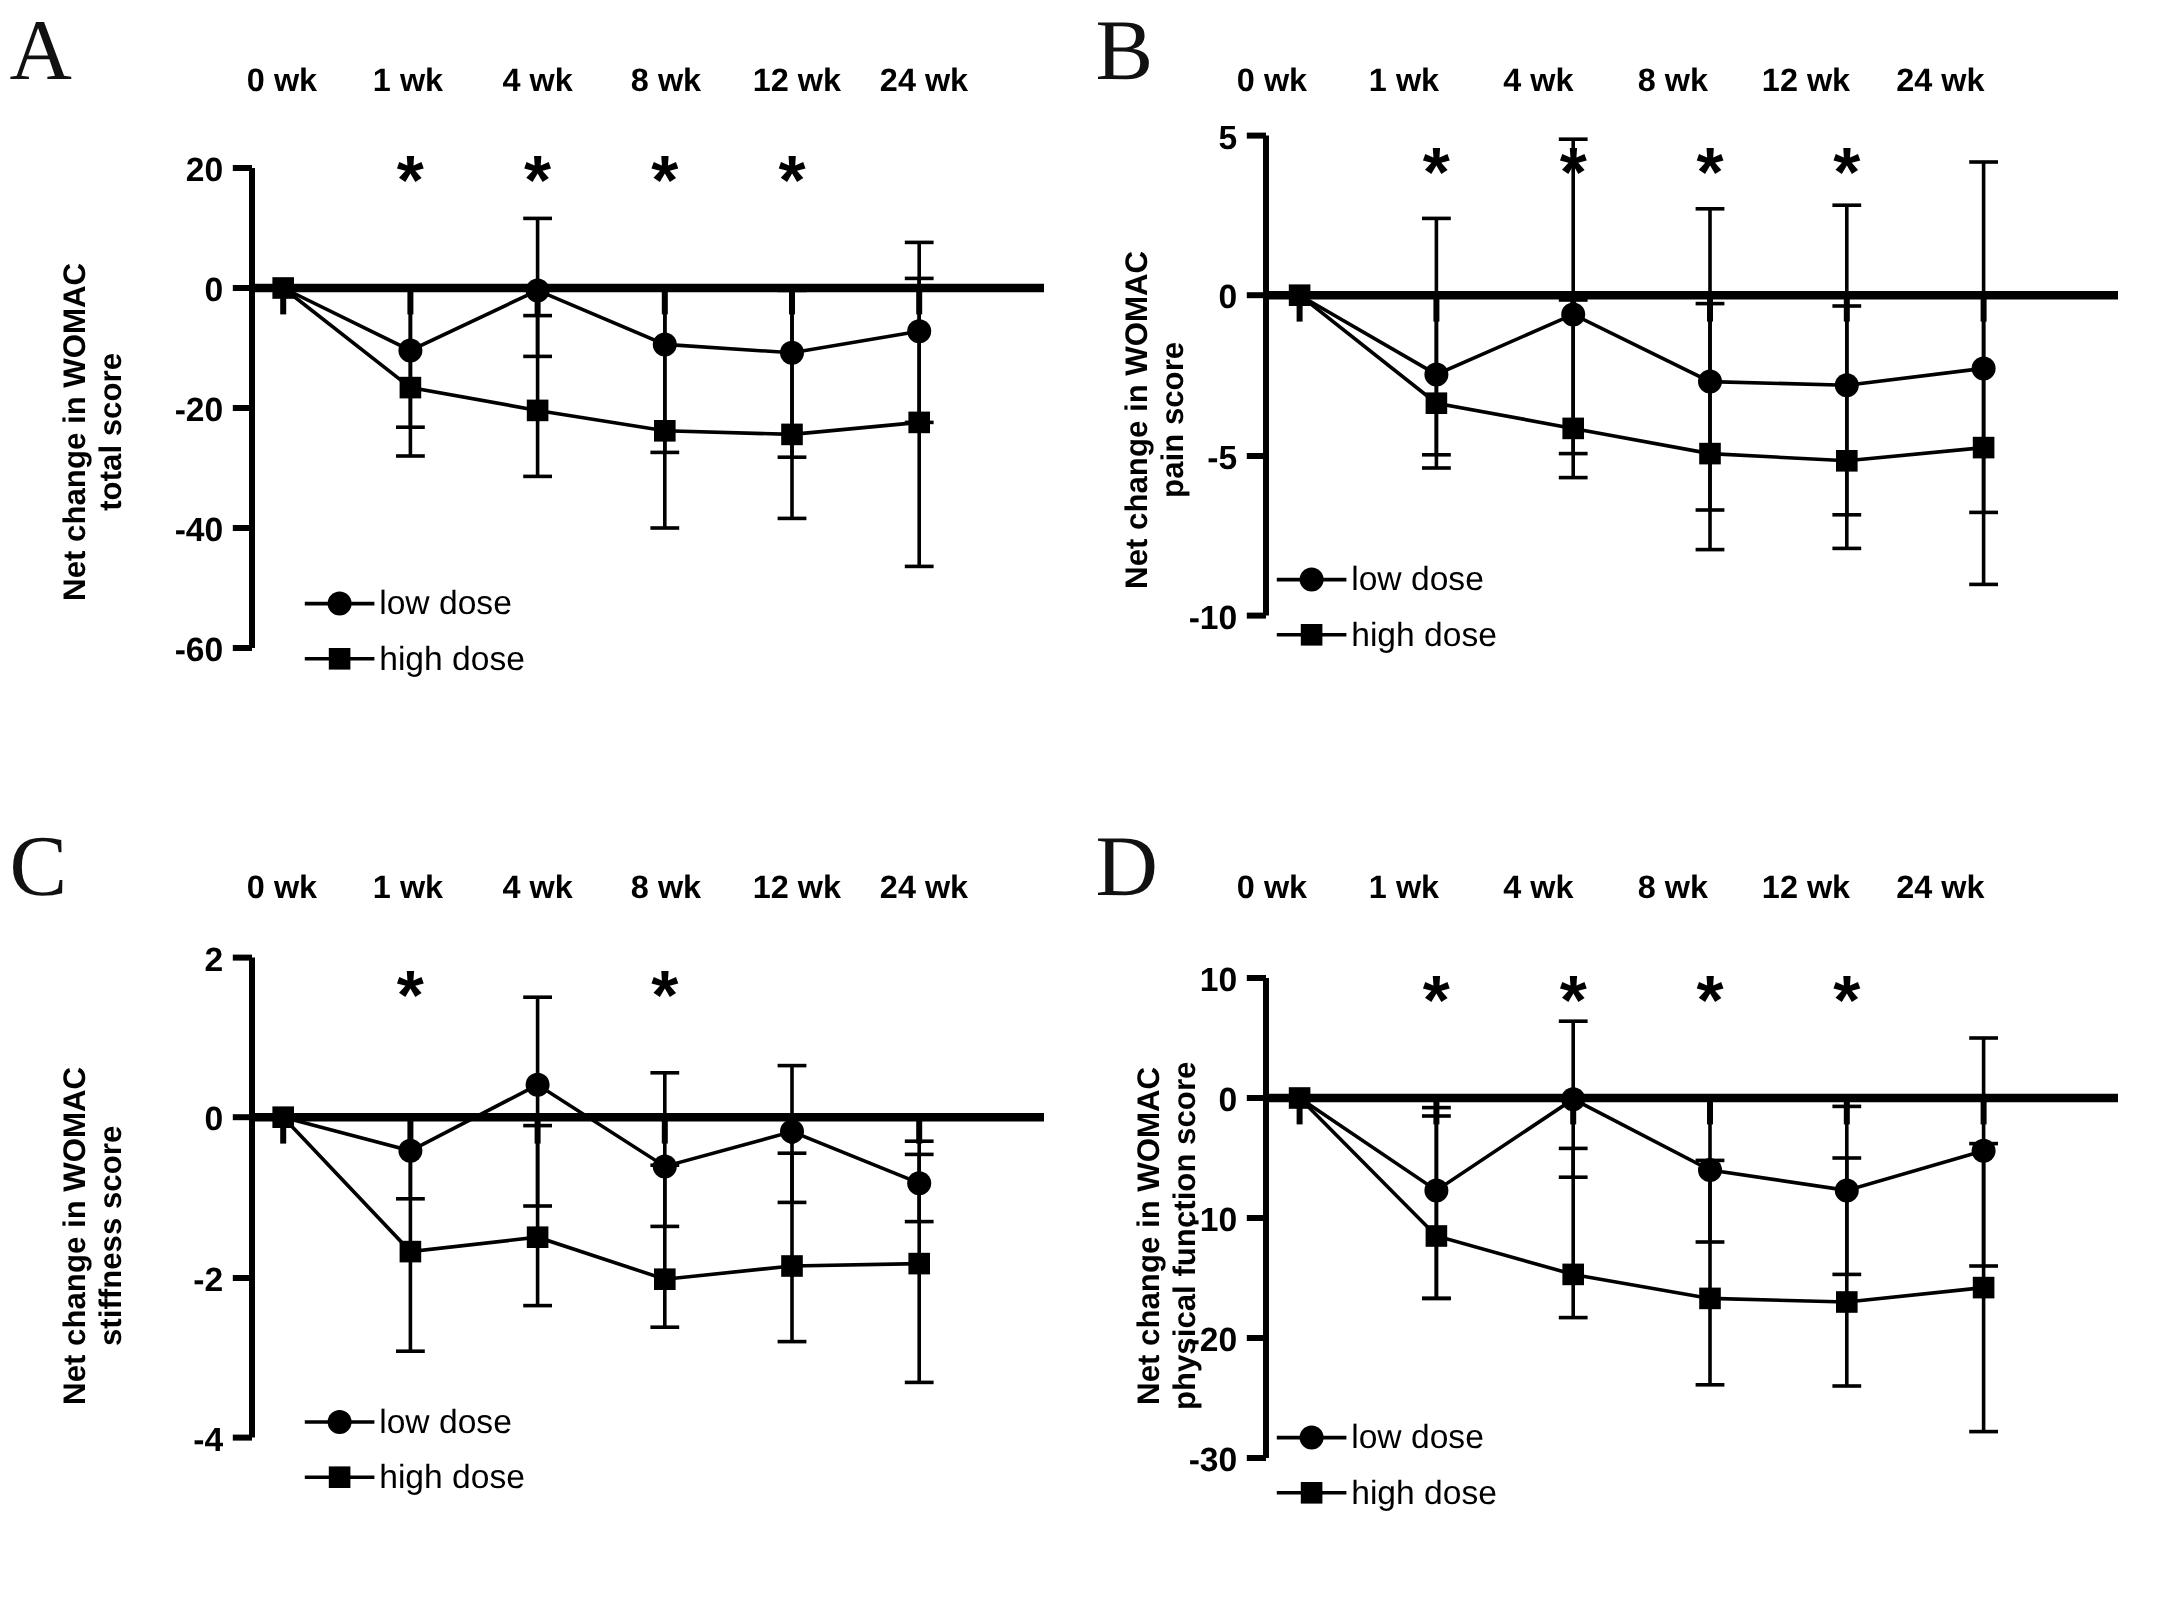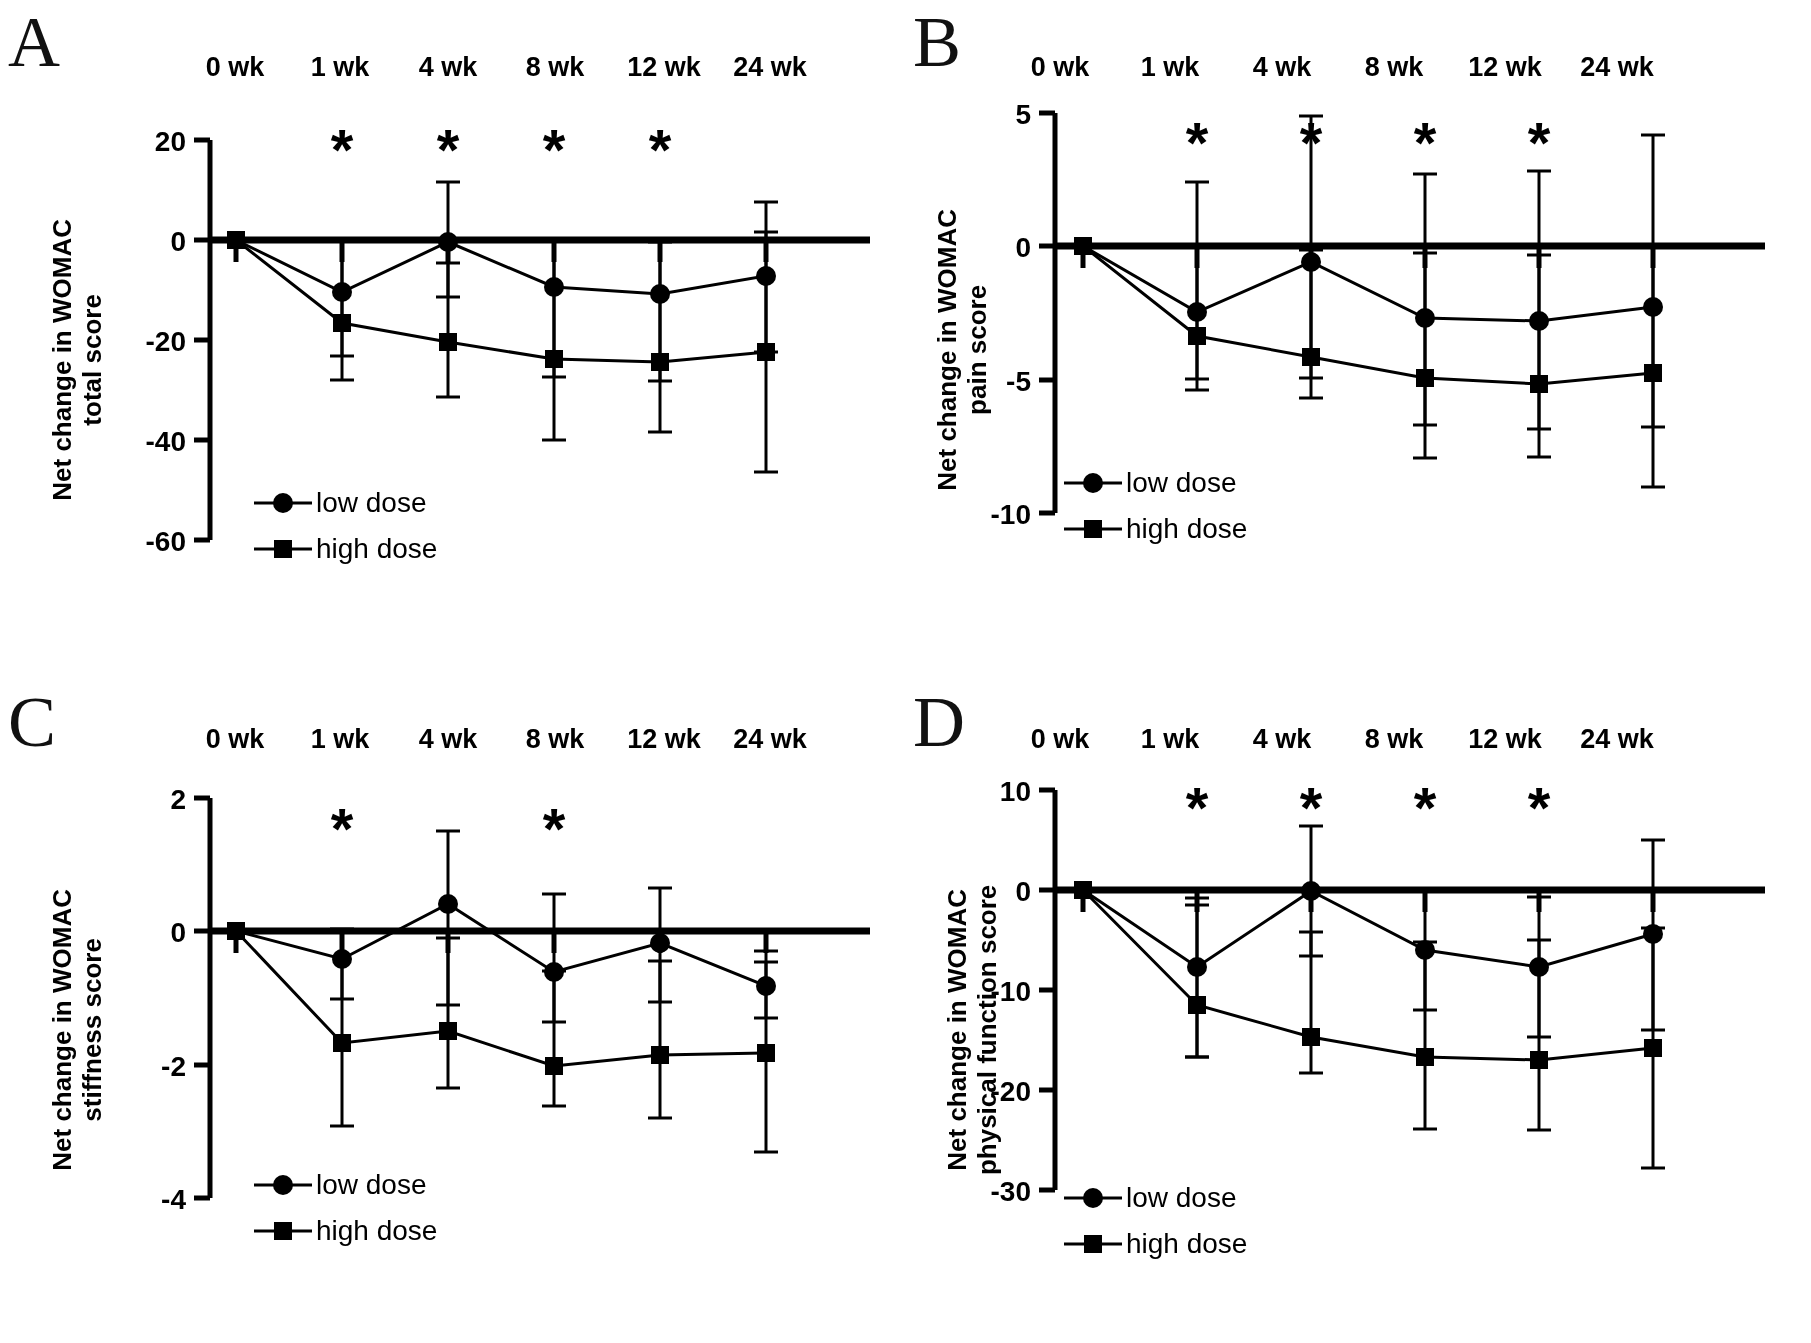--- a/index.html
+++ b/index.html
@@ -466,21 +466,21 @@
       <div class="tick-label" style="left:220px; width:90px;">1 wk</div>
       <div class="tick-label" style="left:332px; width:90px;">4 wk</div>
       <div class="tick-label" style="left:444px; width:90px;">8 wk</div>
       <div class="tick-label" style="left:552px; width:96px;">12 wk</div>
       <div class="tick-label" style="left:664px; width:96px;">24 wk</div>
     </div>
 
     <div class="ylabel" style="left:-132px; top:300px; width:400px; transform: rotate(-90deg);">Net change in WOMAC
 physical function score</div>
 
-    <div class="plot" style="left:70px; top:68px; width:790px; height:450px;">
+    <div class="plot" style="left:70px; top:93px; width:790px; height:450px;">
       <svg width="790" height="450" viewBox="0 0 790 450">
         <line x1="80" y1="22" x2="80" y2="422" stroke="#000" stroke-width="5"></line>
         <line x1="64" y1="22" x2="80" y2="22" stroke="#000" stroke-width="5"></line>
         <line x1="64" y1="122" x2="80" y2="122" stroke="#000" stroke-width="5"></line>
         <line x1="64" y1="222" x2="80" y2="222" stroke="#000" stroke-width="5"></line>
         <line x1="64" y1="322" x2="80" y2="322" stroke="#000" stroke-width="5"></line>
         <line x1="64" y1="422" x2="80" y2="422" stroke="#000" stroke-width="5"></line>
         <text class="axis-num" x="56" y="33" text-anchor="end">10</text>
         <text class="axis-num" x="56" y="133" text-anchor="end">0</text>
         <text class="axis-num" x="56" y="233" text-anchor="end">-10</text>

